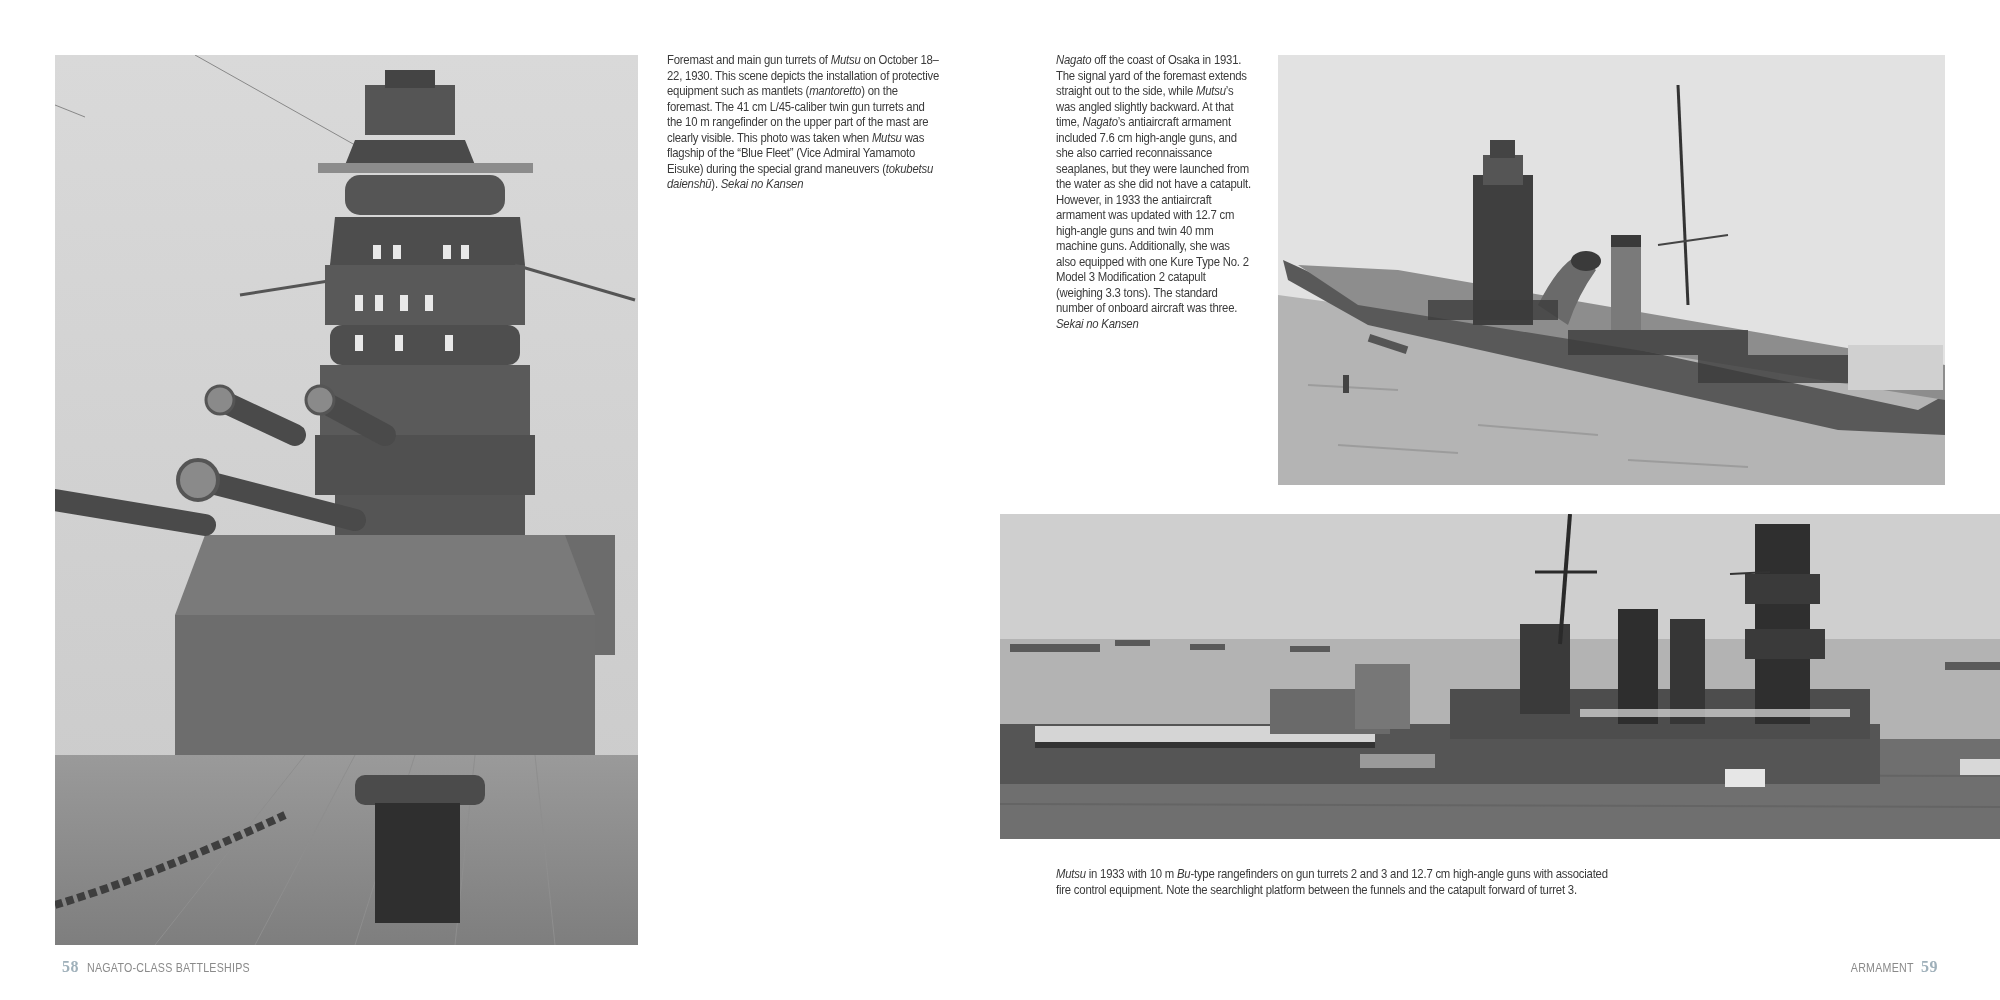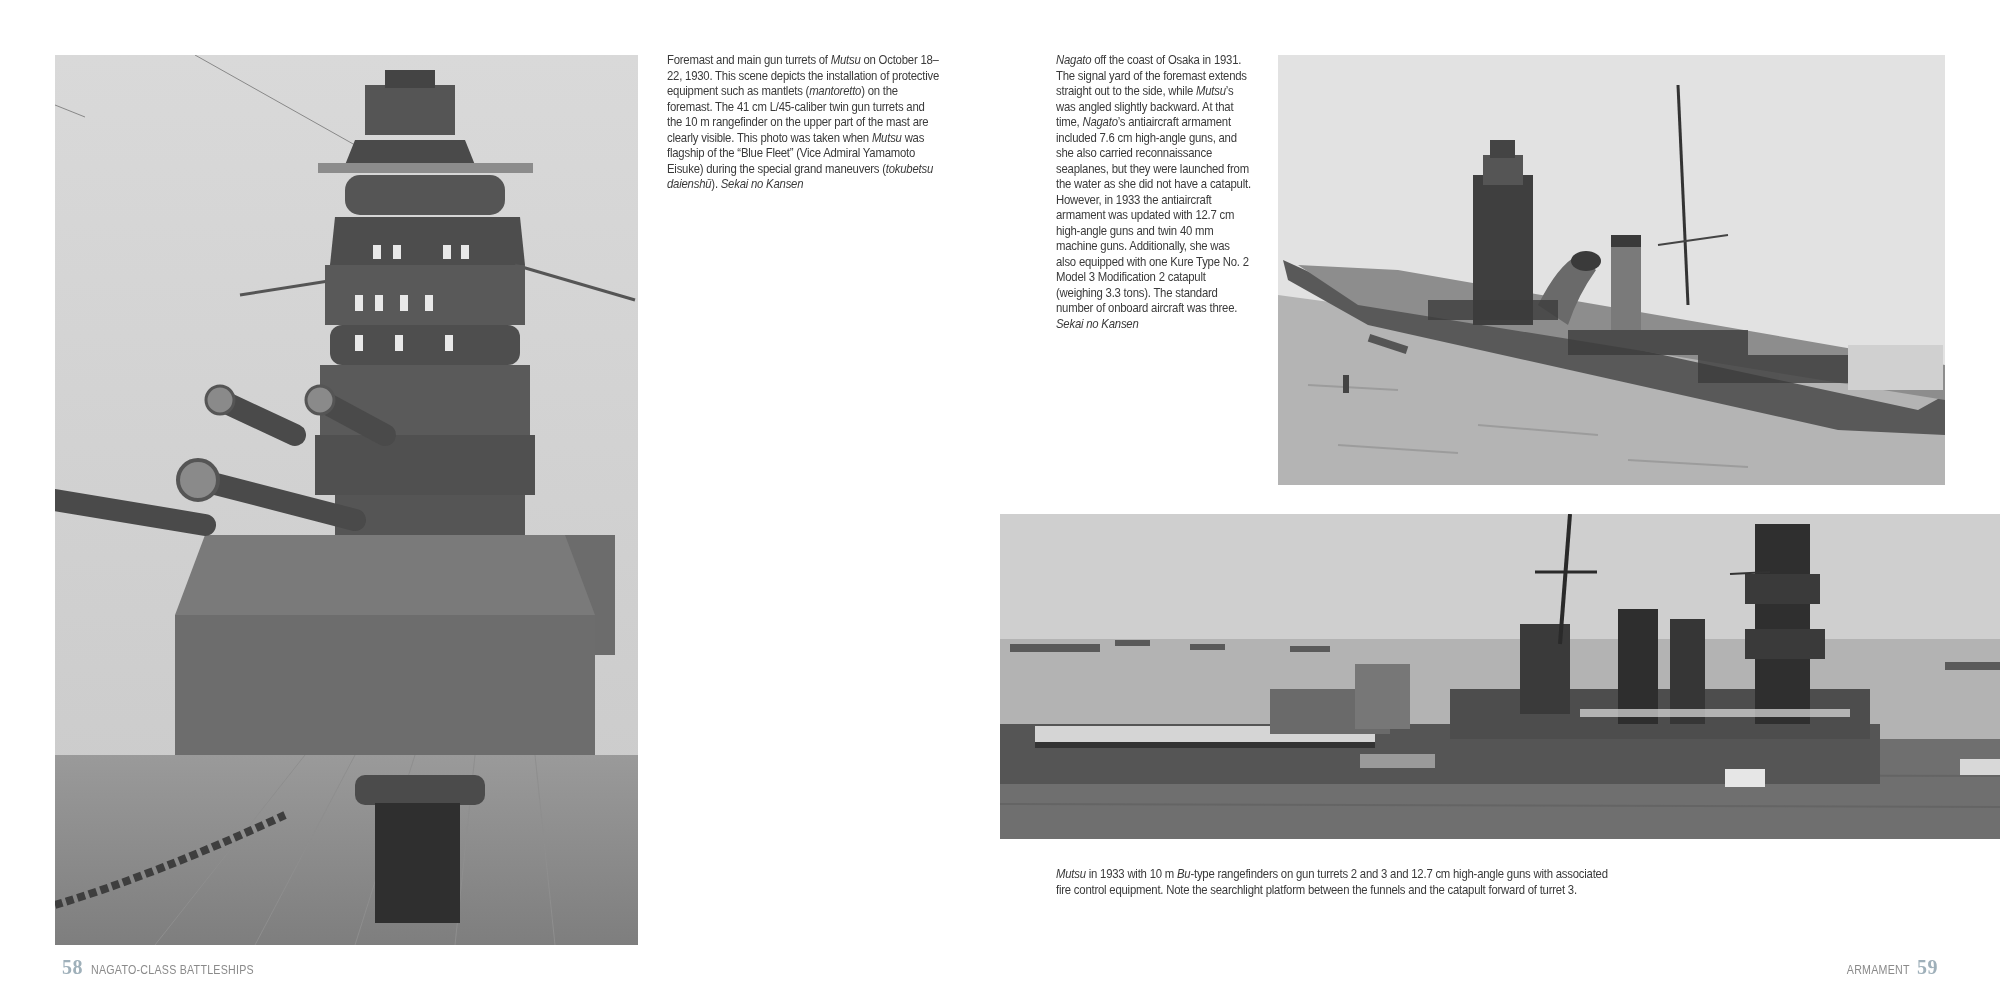--- a/index.html
+++ b/index.html
@@ -17,21 +17,21 @@
     font-size:13.2px;
     line-height:15.5px;
     letter-spacing:-0.25px;
     color:#3a3a3a;
     transform:scaleX(0.86);
     transform-origin:left top;
   }
   .caption i { font-style:italic; }
 
   .folio { position:absolute; top:958px; font-size:13px; line-height:18px; white-space:nowrap; }
-  .folio .num { font-family:"Liberation Serif", "DejaVu Serif", serif; font-size:20px; color:#9fb0ba; font-weight:bold; letter-spacing:0.5px; }
+  .folio .num { font-family:"Liberation Serif", "DejaVu Serif", serif; font-size:16px; color:#9fb0ba; font-weight:bold; letter-spacing:0.5px; }
   .folio .lbl { color:#8a8a8a; letter-spacing:0.3px; display:inline-block; transform:scaleX(0.82); }
 </style>
 </head>
 <body>
 
 <div class="photo" style="left:55px; top:55px; width:583px; height:890px;">
   <svg viewBox="0 0 583 890" preserveAspectRatio="none">
     <defs>
       <linearGradient id="sky1" x1="0" y1="0" x2="0" y2="1">
         <stop offset="0" stop-color="#d9d9d9"></stop>

